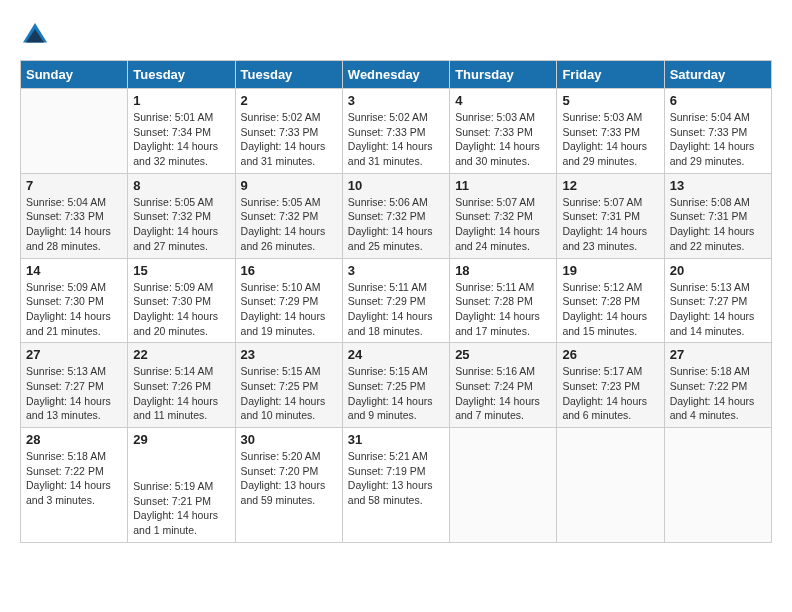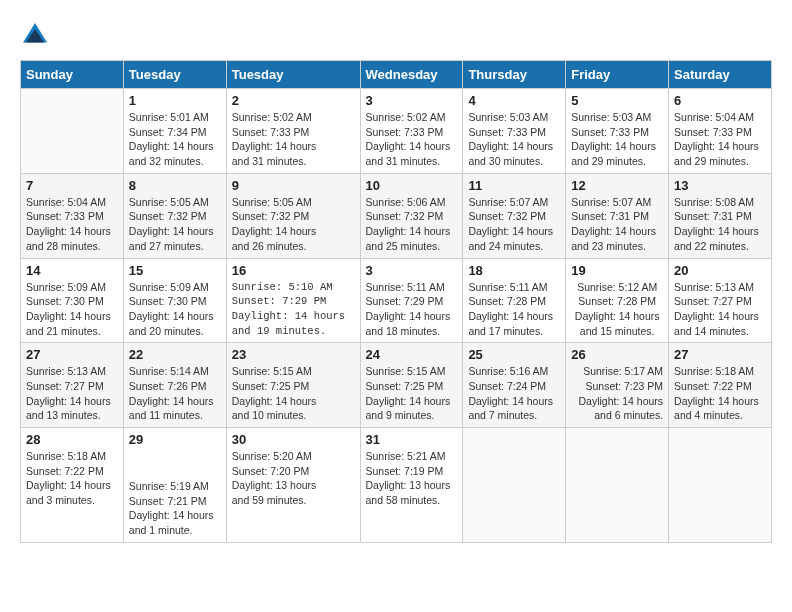--- a/index.html
+++ b/index.html
@@ -219,42 +219,42 @@
         </td>
         <td>
           <div class="day-number">15</div>
           <div class="day-info" style="white-space: pre-line;">Sunrise: 5:09 AM
 Sunset: 7:30 PM
 Daylight: 14 hours
 and 20 minutes.</div>
         </td>
         <td>
           <div class="day-number">16</div>
-          <div class="day-info" style="white-space: pre-line; font-family: Liberation Mono, monospace;">Sunrise: 5:10 AM
+          <div class="day-info" style="white-space: pre-line;">Sunrise: 5:10 AM
 Sunset: 7:29 PM
 Daylight: 14 hours
 and 19 minutes.</div>
         </td>
         <td>
           <div class="day-number">3</div>
           <div class="day-info" style="white-space: pre-line;">Sunrise: 5:11 AM
 Sunset: 7:29 PM
 Daylight: 14 hours
 and 18 minutes.</div>
         </td>
         <td>
           <div class="day-number">18</div>
           <div class="day-info" style="white-space: pre-line;">Sunrise: 5:11 AM
 Sunset: 7:28 PM
 Daylight: 14 hours
 and 17 minutes.</div>
         </td>
         <td>
           <div class="day-number">19</div>
-          <div class="day-info" style="white-space: pre-line; text-align: center;">Sunrise: 5:12 AM
+          <div class="day-info" style="white-space: pre-line;">Sunrise: 5:12 AM
 Sunset: 7:28 PM
 Daylight: 14 hours
 and 15 minutes.</div>
         </td>
         <td>
           <div class="day-number">20</div>
           <div class="day-info" style="white-space: pre-line;">Sunrise: 5:13 AM
 Sunset: 7:27 PM
 Daylight: 14 hours
 and 14 minutes.</div>
@@ -291,21 +291,21 @@
         </td>
         <td>
           <div class="day-number">25</div>
           <div class="day-info" style="white-space: pre-line;">Sunrise: 5:16 AM
 Sunset: 7:24 PM
 Daylight: 14 hours
 and 7 minutes.</div>
         </td>
         <td>
           <div class="day-number">26</div>
-          <div class="day-info" style="white-space: pre-line; text-align: right;">Sunrise: 5:17 AM
+          <div class="day-info" style="white-space: pre-line;">Sunrise: 5:17 AM
 Sunset: 7:23 PM
 Daylight: 14 hours
 and 6 minutes.</div>
         </td>
         <td>
           <div class="day-number">27</div>
           <div class="day-info" style="white-space: pre-line;">Sunrise: 5:18 AM
 Sunset: 7:22 PM
 Daylight: 14 hours
 and 4 minutes.</div>

